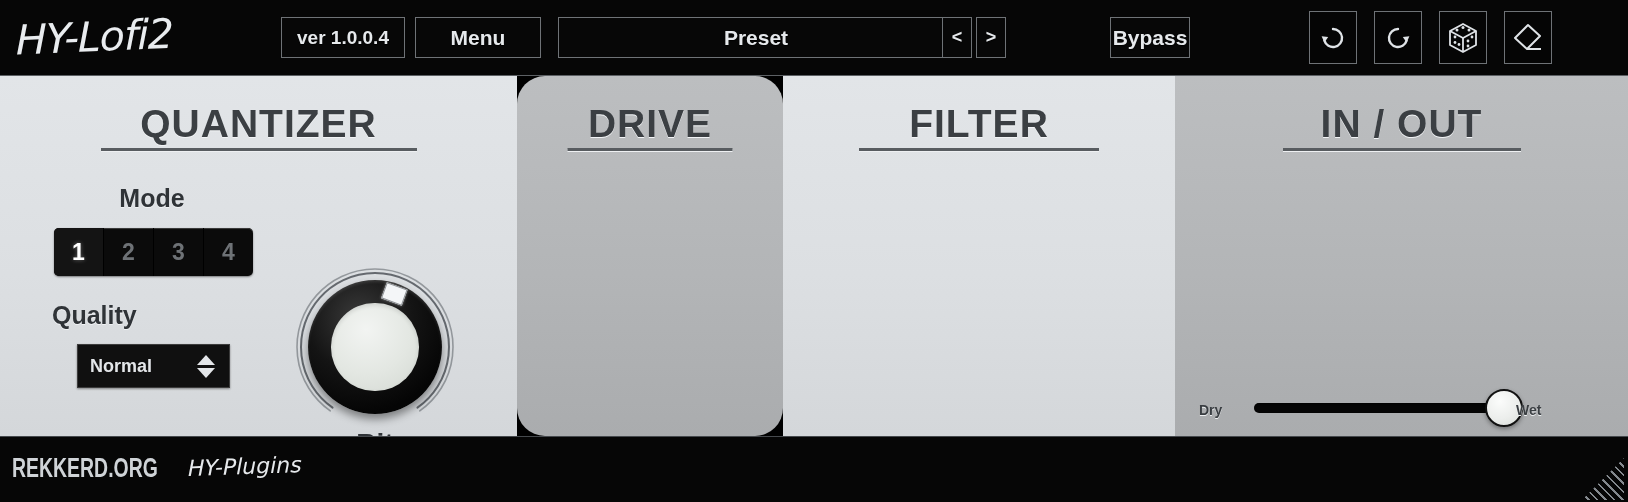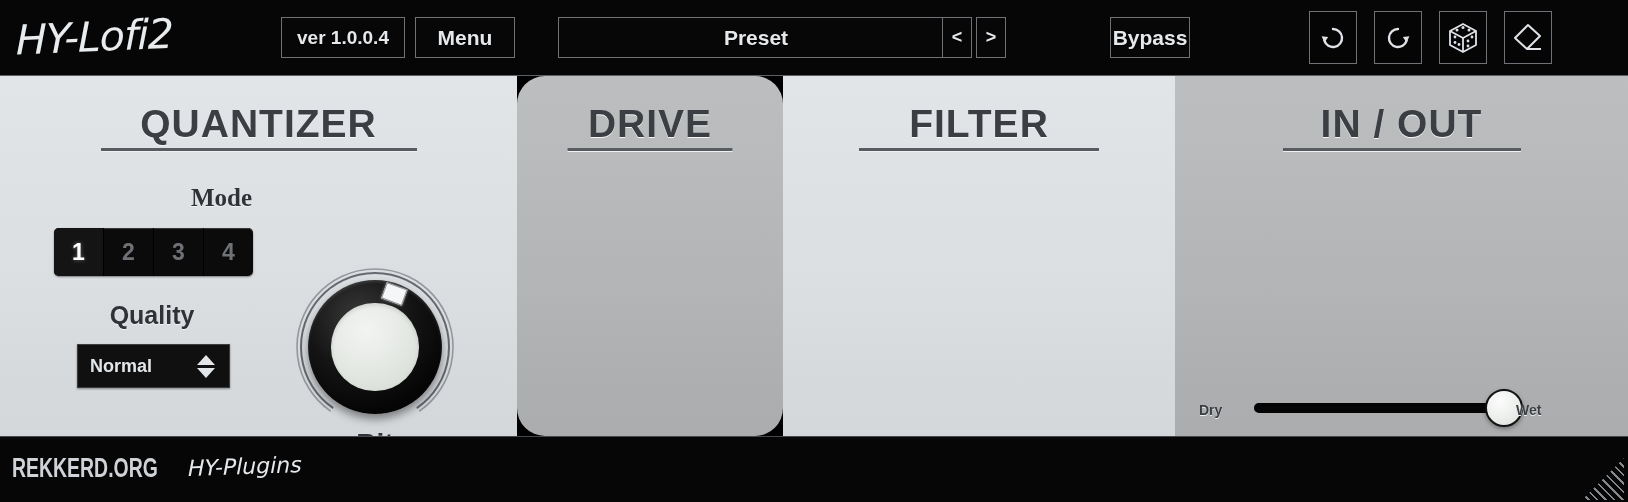--- a/index.html
+++ b/index.html
@@ -49,21 +49,21 @@
     color: #e6e9ec;
     font-size: 21px;
     font-weight: bold;
     display: flex;
     align-items: center;
     justify-content: center;
     letter-spacing: 0px;
     text-shadow: 0 1px 1px #000;
   }
   #ver-box   { left: 281px;  top: 17px; width: 124px; height: 41px; font-size: 19px; }
-  #menu-box  { left: 415px;  top: 17px; width: 100px; height: 41px; }
+  #menu-box  { left: 415px;  top: 17px; width: 126px; height: 41px; }
   #preset-box{ left: 558px;  top: 17px; width: 396px; height: 41px; }
   #prev-box  { left: 942px;  top: 17px; width: 30px;  height: 41px; font-size: 18px; }
   #next-box  { left: 976px;  top: 17px; width: 30px;  height: 41px; font-size: 18px; }
   #bypass-box{ left: 1110px; top: 17px; width: 80px; height: 41px; }
 
   .tb-icon {
     position: absolute;
     top: 11px;
     width: 48px; height: 53px;
     box-sizing: border-box;
@@ -113,25 +113,24 @@
   }
   #rule-quantizer { width: 316px; }
   #rule-drive     { width: 165px; }
   #rule-filter    { width: 240px; }
   #rule-inout     { width: 238px; }
 
   
   #mode-label {
     position: absolute;
     left: 52px; top: 108px;
-    width: 200px; text-align: right;
+    width: 200px; text-align: center;
     font-size: 25px; font-weight: bold;
     color: #2f3337;
     text-shadow: 0 1px 0 #f0f2f4;
-    font-family: Liberation Serif, serif;
   }
   #mode-group {
     position: absolute;
     left: 54px; top: 152px;
     width: 199px; height: 48px;
     background: #0b0b0b;
     border-radius: 5px;
     display: flex;
     box-shadow: 0 1px 2px rgba(0,0,0,.45), inset 0 1px 0 #3a3a3a;
     overflow: hidden;
@@ -150,21 +149,21 @@
   .mode-cell.on {
     color: #ffffff;
     background: #141414;
     text-shadow: 0 0 4px rgba(255,255,255,.35);
   }
 
   
   #quality-label {
     position: absolute;
     left: 52px; top: 225px;
-    width: 200px; text-align: center;
+    width: 200px; text-align: left;
     font-size: 25px; font-weight: bold;
     color: #2f3337;
     text-shadow: 0 1px 0 #f0f2f4;
   }
   #quality-select {
     position: absolute;
     left: 77px; top: 268px;
     width: 153px; height: 44px;
     background: #101010;
     border: 1px solid #3c3c3c;

